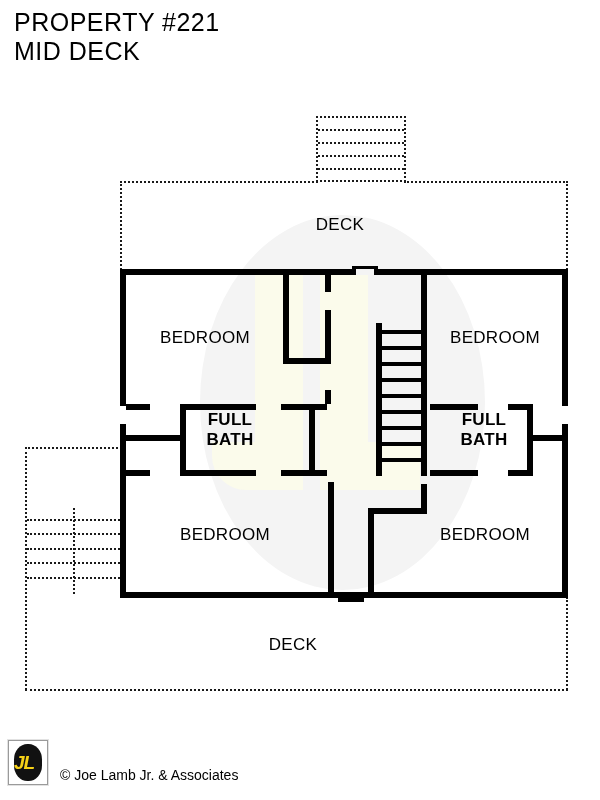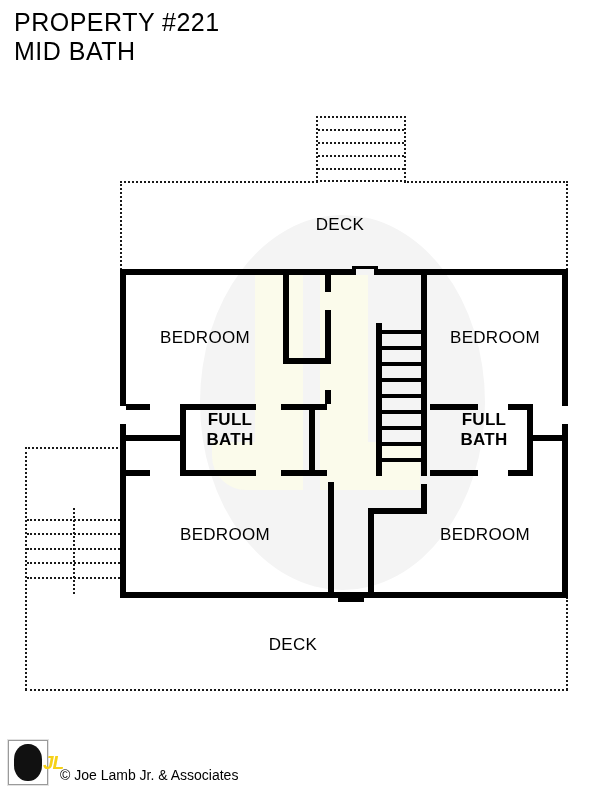--- a/index.html
+++ b/index.html
@@ -91,36 +91,35 @@
   }
   .logo-text{
     position:absolute;left:0;top:0;width:30px;height:43px;
     display:flex;align-items:center;justify-content:center;
     color:#f6d117;
     font-family:"Liberation Sans", sans-serif;
     font-weight:bold;
     font-size:19px;
     letter-spacing:-1px;
     font-style:italic;
-    padding-left:29px;
   }
   .copyright{
     position:absolute;left:60px;top:32px;
     font-size:14px;
     white-space:nowrap;
   }
 </style>
 </head>
 <body>
 
 <div id="stage">
 
   <div class="title-block">
     <div class="title-line">PROPERTY #221</div>
-    <div class="title-line">MID BATH</div>
+    <div class="title-line">MID DECK</div>
   </div>
 
   <div id="plan">
 
     <div class="wm-circle"></div>
     <div class="wm-j"></div>
     <div class="wm-j-foot"></div>
     <div class="wm-l"></div>
     <div class="wm-l-foot"></div>
 

